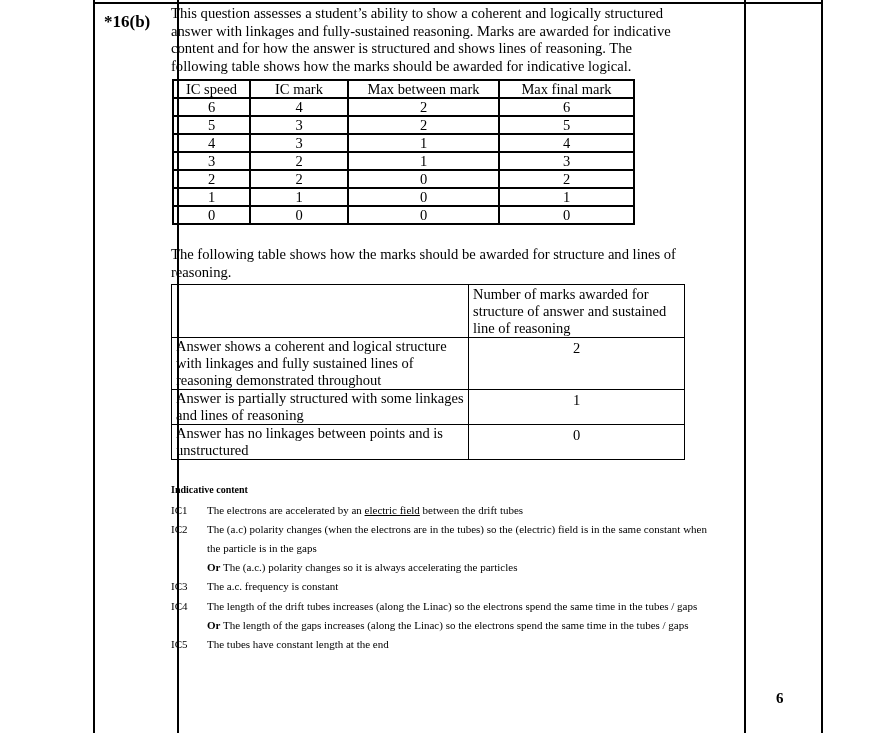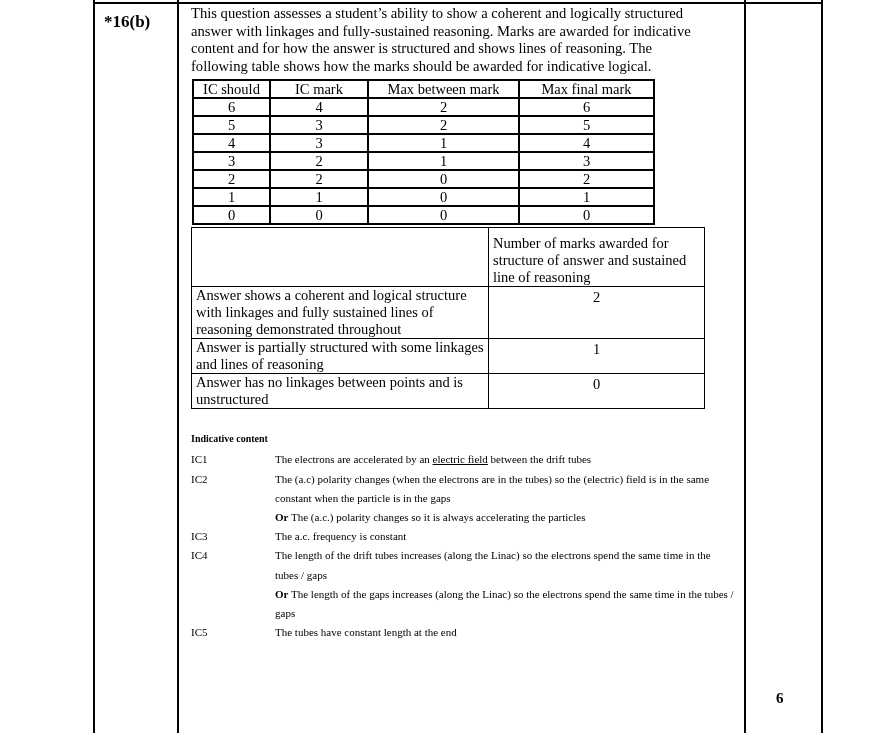--- a/index.html
+++ b/index.html
@@ -2,39 +2,39 @@
 <html><head>
   <meta charset="utf-8">
   <style>
     html, body { margin: 0; padding: 0; background: #ffffff; }
     body { width: 893px; height: 733px; position: relative; overflow: hidden;
            font-family: "Liberation Serif", serif; color: #000; }
     .vline { position: absolute; top: 0; bottom: 0; width: 2px; background: #000; }
     .hline { position: absolute; height: 2px; background: #000; }
     .qnum { position: absolute; left: 104px; top: 12px; font-weight: bold; font-size: 17px; }
     .marks { position: absolute; left: 776px; top: 690px; font-weight: bold; font-size: 15px; }
-    .content { position: absolute; left: 191px; top: 5px; width: 545px; font-size: 14.6px; line-height: 17.6px; }
+    .content { position: absolute; left: 171px; top: 5px; width: 545px; font-size: 14.6px; line-height: 17.6px; }
     .para { margin: 0; }
     table.ic { border-collapse: collapse; margin-top: 4px; margin-left: 1px; font-size: 14.5px; }
     table.ic td, table.ic th { border: 2px solid #000; text-align: center; padding: 0 4px; height: 16px; line-height: 16px; font-weight: normal; }
     table.ic th.c1, table.ic td.c1 { width: 67px; }
     table.ic th.c2, table.ic td.c2 { width: 88px; }
     table.ic th.c3, table.ic td.c3 { width: 141px; }
     table.ic th.c4, table.ic td.c4 { width: 125px; }
     .para2 { margin: 21px 0 0 0; }
     table.st { border-collapse: collapse; margin-top: 2px; font-size: 14.5px; width: 514px; }
     table.st td { border: 1.5px solid #000; vertical-align: top; padding: 0 4px; line-height: 17px; }
     table.st td.desc { width: 288px; text-align: left; }
     table.st td.mk { text-align: center; padding-top: 2px; }
-    table.st td.hdr { text-align: left; padding-top: 7px; }
+    table.st td.hdr { text-align: left; padding-top: 1px; }
     .ic-head { font-weight: bold; font-size: 10px; margin-top: 20px; line-height: 19px; }
     .ic-list { font-size: 11px; line-height: 19.2px; margin-top: 2px; }
     .ic-row { display: flex; }
     .ic-code { width: 36px; flex-shrink: 0; }
-    .ic-text { flex: 1; margin-left: 48px; }
+    .ic-text { flex: 1; }
     .u { text-decoration: underline; }
     .or { font-weight: bold; }
   </style>
 </head>
 <body>
 
 <div>
   <div class="hline" style="left:93px; width:730px; top:2px;"></div>
   <div class="vline" style="left:93px;"></div>
   <div class="vline" style="left:177px;"></div>
@@ -48,21 +48,21 @@
     <p class="para">
       <span>This question assesses a student’s ability to show a coherent and logically structured</span><br>
       <span>answer with linkages and fully-sustained reasoning. Marks are awarded for indicative</span><br>
       <span>content and for how the answer is structured and shows lines of reasoning. The</span><br>
       <span>following table shows how the marks should be awarded for indicative logical.</span>
     </p>
 
     <table class="ic">
       <thead>
         <tr>
-          <th class="c1">IC should</th>
+          <th class="c1">IC speed</th>
           <th class="c2">IC mark</th>
           <th class="c3">Max between mark</th>
           <th class="c4">Max final mark</th>
         </tr>
       </thead>
       <tbody id="ic-body">
           <tr>
             <td class="c1">6</td>
             <td class="c2">4</td>
             <td class="c3">2</td>
@@ -100,20 +100,21 @@
           </tr>
           <tr>
             <td class="c1">0</td>
             <td class="c2">0</td>
             <td class="c3">0</td>
             <td class="c4">0</td>
           </tr>
         </tbody>
     </table>
 
+    <p class="para para2">The following table shows how the marks should be awarded for structure and lines of reasoning.</p>
 
     <table class="st">
       <tbody>
           <tr>
         <td class="desc"></td>
         <td class="hdr">Number of marks awarded for structure of answer and sustained line of reasoning</td>
       </tr>
       <tr>
         <td class="desc">Answer shows a coherent and logical structure with linkages and fully sustained lines of reasoning demonstrated throughout</td>
         <td class="mk">2</td>

